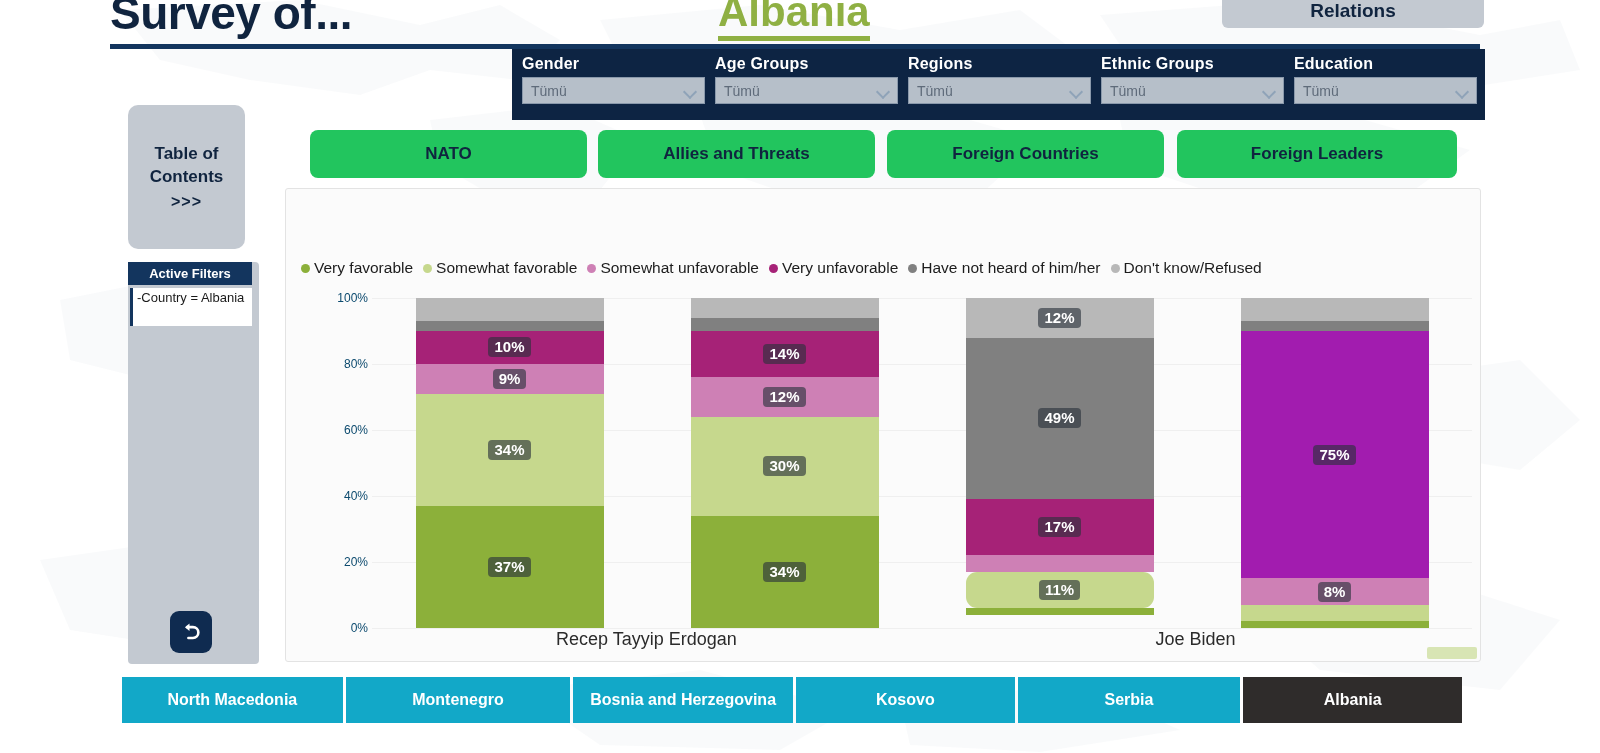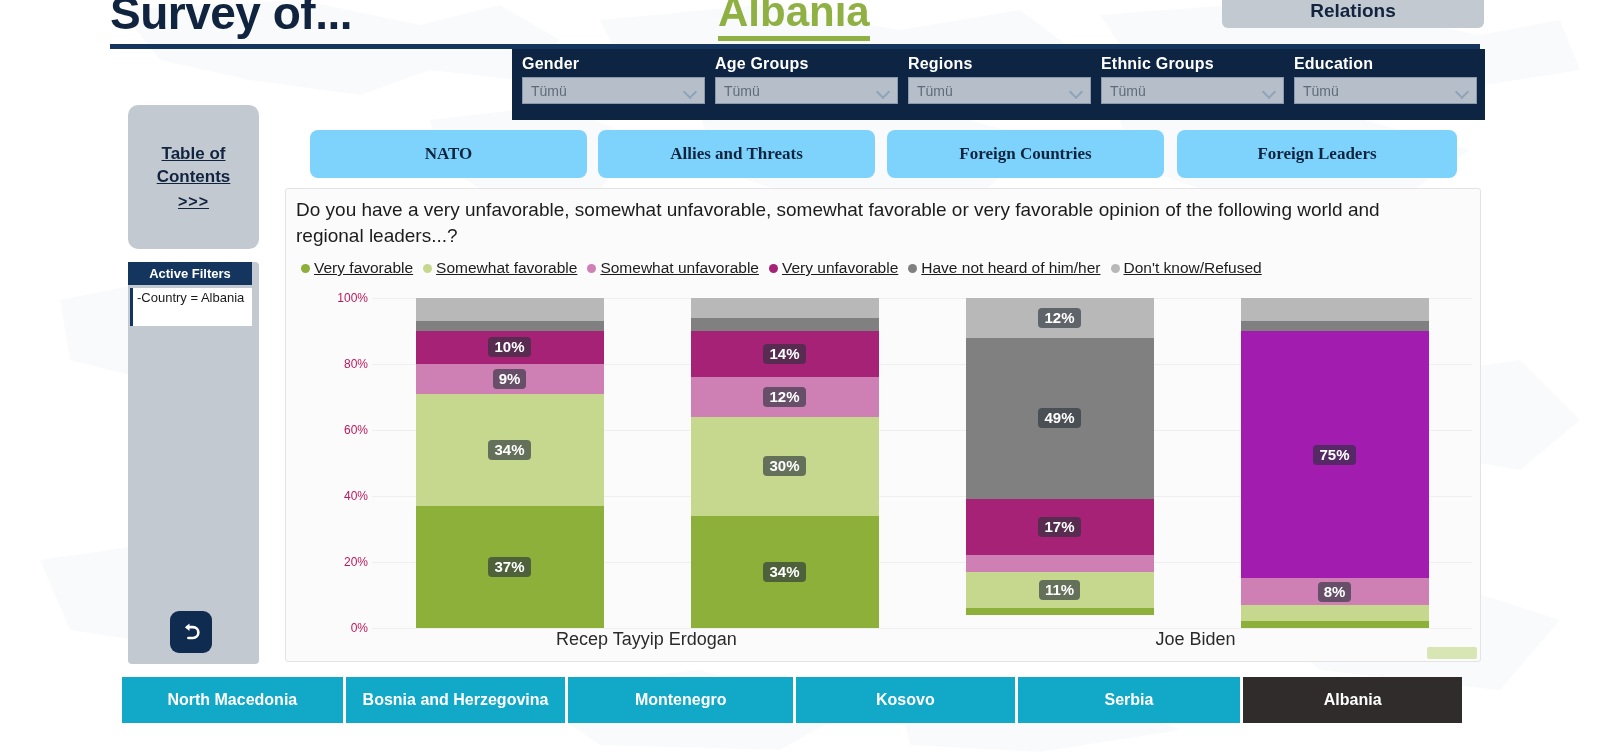--- a/index.html
+++ b/index.html
@@ -112,33 +112,32 @@
     width: 8px; height: 8px;
     border-left: 2px solid #8fa3b8;
     border-bottom: 2px solid #8fa3b8;
     transform: rotate(-45deg);
   }
 
   
   .toc {
     position: absolute;
     left: 128px; top: 105px;
-    width: 131px; height: 144px;
+    width: 117px; height: 144px;
     background: #c3c9d1;
     border-radius: 10px;
     display: flex;
     flex-direction: column;
     align-items: center;
     justify-content: center;
     color: #10243f;
     font-size: 17px;
     font-weight: bold;
     line-height: 23px;
     text-align: center;
-    text-decoration: underline;
   }
   .toc .arrows { letter-spacing: 1px; font-size: 16px; margin-top: 2px; }
 
   .filterpanel {
     position: absolute;
     left: 128px; top: 262px;
     width: 131px; height: 402px;
     background: #c3c9d1;
     border-radius: 4px;
   }
@@ -174,29 +173,28 @@
     display: flex;
     align-items: center;
     justify-content: center;
   }
 
   
   .sectiontab {
     position: absolute;
     top: 130px;
     height: 48px;
-    background: #7dd3fc;
+    background: #22c55e;
     border-radius: 8px;
     display: flex;
     align-items: center;
     justify-content: center;
     color: #10243f;
     font-size: 17px;
     font-weight: bold;
-    font-family: Liberation Serif, serif;
   }
 
   
   .card {
     position: absolute;
     left: 285px; top: 188px;
     width: 1196px; height: 474px;
     background: #fbfbfb;
     border: 1px solid #e3e3e3;
     border-radius: 3px;
@@ -211,21 +209,20 @@
   }
   .legend {
     position: absolute;
     left: 15px; top: 70px;
     display: flex;
     align-items: center;
     gap: 2px;
     font-size: 15.5px;
     color: #1c1c1c;
     white-space: nowrap;
-    text-decoration: underline;
   }
   .legend-item { display: flex; align-items: center; margin-right: 8px; }
   .legend-dot {
     width: 9px; height: 9px;
     border-radius: 50%;
     margin-right: 4px;
     flex: 0 0 auto;
   }
 
   .plot {
@@ -235,21 +232,21 @@
   }
   .ylabels {
     position: absolute;
     left: 0; top: 0;
     width: 36px; height: 336px;
   }
   .ytick {
     position: absolute;
     right: 0;
     font-size: 12px;
-    color: #be185d;
+    color: #0c4a6e;
     transform: translateY(-50%);
     white-space: nowrap;
   }
   .gridline {
     position: absolute;
     left: 40px; right: 0;
     height: 1px;
     background: #efefef;
   }
   .bars {
@@ -426,21 +423,20 @@
   </div>
   <div class="sectiontab" style="left:887px; width:277px;">
     <span>Foreign Countries</span>
   </div>
   <div class="sectiontab" style="left:1177px; width:280px;">
     <span>Foreign Leaders</span>
   </div>
 
   <div class="card">
 
-    <div class="question">Do you have a very unfavorable, somewhat unfavorable, somewhat favorable or very favorable opinion of the following world and regional leaders...?</div>
 
     <div class="legend" id="legend">
         <div class="legend-item">
           <span class="legend-dot" style="background: rgb(140, 176, 58);"></span>
           <span>Very favorable</span>
         </div>
         <div class="legend-item">
           <span class="legend-dot" style="background: rgb(198, 216, 141);"></span>
           <span>Somewhat favorable</span>
         </div>
@@ -521,21 +517,21 @@
               <div class="seg" style="background: rgb(184, 184, 184); height: 39.6px;">
                 <span class="seglabel">12%</span>
               </div>
               <div class="seg" style="background: rgb(128, 128, 128); height: 161.7px;">
                 <span class="seglabel">49%</span>
               </div>
               <div class="seg" style="background: rgb(166, 34, 119); height: 56.1px;">
                 <span class="seglabel">17%</span>
               </div>
               <div class="seg" style="background: rgb(206, 128, 181); height: 16.5px;"></div>
-              <div class="seg" style="background: rgb(198, 216, 141); height: 36.3px;">
+              <div class="seg" style="background: rgb(198, 216, 141); height: 36.3px; border-radius: 11px;">
                 <span class="seglabel">11%</span>
               </div>
               <div class="seg" style="background: rgb(140, 176, 58); height: 6.6px;"></div>
             </div>
           </div>
           <div class="barcol">
             <div class="bar">
               <div class="seg" style="background: rgb(184, 184, 184); height: 23.1px;"></div>
               <div class="seg" style="background: rgb(128, 128, 128); height: 9.9px;"></div>
               <div class="seg" style="background: #a21caf; height: 247.5px;">
@@ -555,26 +551,26 @@
         <div class="xlabel">Recep Tayyip Erdogan</div>
         <div class="xlabel">Joe Biden</div>
       </div>
     <div class="scroll-nub"></div>
   </div>
 
   <div class="countrybar" id="countrybar">
       <div class="ctab" style="width: 224px;">
         <span>North Macedonia</span>
       </div>
+      <div class="ctab" style="width: 228px;">
+        <span>Montenegro</span>
+      </div>
       <div class="ctab" style="width: 223px;">
         <span>Bosnia and Herzegovina</span>
       </div>
-      <div class="ctab" style="width: 228px;">
-        <span>Montenegro</span>
-      </div>
       <div class="ctab" style="width: 222px;">
         <span>Kosovo</span>
       </div>
       <div class="ctab" style="width: 226px;">
         <span>Serbia</span>
       </div>
       <div class="ctab active" style="width: 222px;">
         <span>Albania</span>
       </div>
     </div>

